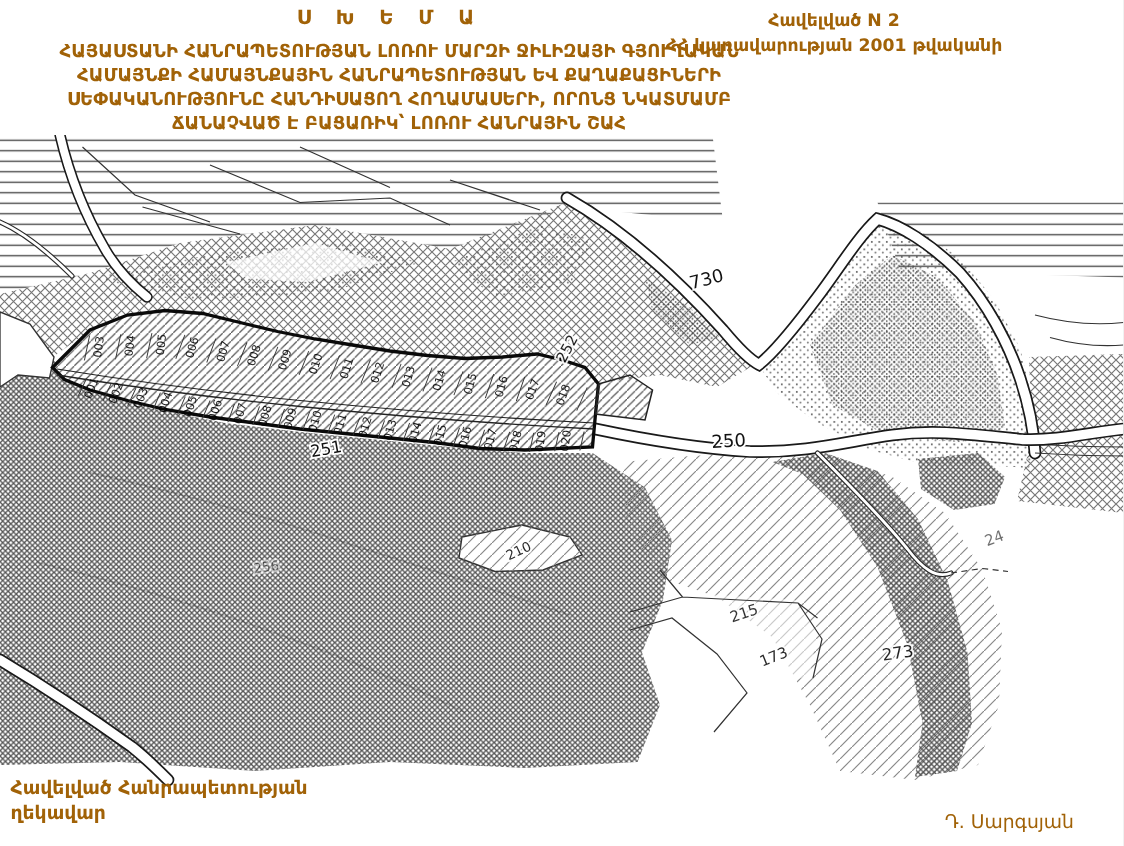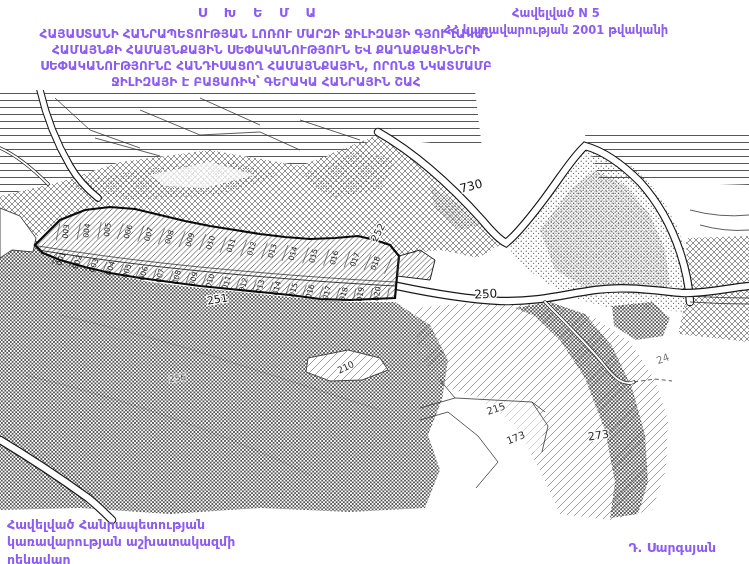--- a/index.html
+++ b/index.html
@@ -1,51 +1,51 @@
 <!DOCTYPE html>
 <html><head>
 <meta charset="utf-8">
 <style>
   html,body{margin:0;padding:0;background:#e8e8e8;}
   .page{position:relative;width:749px;height:564px;background:#ffffff;
-        font-family:"DejaVu Sans",sans-serif;color:#8b5cf6;overflow:hidden;}
+        font-family:"DejaVu Sans",sans-serif;color:#a16207;overflow:hidden;}
   .hdr{position:absolute;font-weight:bold;text-align:center;}
   #scheme-title{top:5px;left:0;width:520px;font-size:13px;letter-spacing:6px;}
   #appendix{top:5px;left:425px;width:262px;font-size:11.5px;line-height:1.45;}
   #main-title{top:26px;left:5px;width:522px;font-size:12px;line-height:1.34;}
   #office-block{position:absolute;top:516px;left:7px;font-weight:bold;font-size:12.5px;line-height:1.38;}
-  #signature{position:absolute;top:540px;left:430px;width:286px;text-align:right;font-weight:bold;font-size:12.5px;}
+  #signature{position:absolute;top:540px;left:430px;width:286px;text-align:right;font-weight:normal;font-size:12.5px;}
   #map{position:absolute;top:90px;left:0;}
   .road-casing{fill:none;stroke:#1a1a1a;stroke-width:8.5;stroke-linecap:round;}
   .road-fill{fill:none;stroke:#ffffff;stroke-width:6.2;stroke-linecap:round;}
   .road2-casing{fill:none;stroke:#2a2a2a;stroke-width:3.4;stroke-linecap:round;}
   .road2-fill{fill:none;stroke:#ffffff;stroke-width:1.9;stroke-linecap:round;}
   .thin{fill:none;stroke:#333;stroke-width:0.8;}
   .contour{fill:none;stroke:#222;stroke-width:0.9;}
   .map-label{font-family:"DejaVu Sans",sans-serif;fill:#111;paint-order:stroke;
              stroke:#fff;stroke-width:2.5px;font-weight:normal;}
   .parcel-num{font-family:"DejaVu Sans",sans-serif;fill:#000;opacity:.88;}
 </style>
 </head>
 <body>
 
 <div class="page">
 
   <div id="scheme-title" class="hdr">Ս Խ Ե Մ Ա</div>
 
   <div id="appendix" class="hdr">
-    <div>Հավելված N 5</div>
+    <div>Հավելված N 2</div>
     <div>ՀՀ կառավարության 2001 թվականի</div>
   </div>
 
   <div id="main-title" class="hdr">
     <div>ՀԱՅԱՍՏԱՆԻ ՀԱՆՐԱՊԵՏՈՒԹՅԱՆ ԼՈՌՈՒ ՄԱՐԶԻ ՋԻԼԻԶԱՅԻ ԳՅՈՒՂԱԿԱՆ</div>
-    <div>ՀԱՄԱՅՆՔԻ ՀԱՄԱՅՆՔԱՅԻՆ ՍԵՓԱԿԱՆՈՒԹՅՈՒՆ ԵՎ ՔԱՂԱՔԱՑԻՆԵՐԻ</div>
-    <div>ՍԵՓԱԿԱՆՈՒԹՅՈՒՆԸ ՀԱՆԴԻՍԱՑՈՂ ՀԱՄԱՅՆՔԱՅԻՆ, ՈՐՈՆՑ ՆԿԱՏՄԱՄԲ</div>
-    <div>ՋԻԼԻԶԱՅԻ Է ԲԱՑԱՌԻԿ՝ ԳԵՐԱԿԱ ՀԱՆՐԱՅԻՆ ՇԱՀ</div>
+    <div>ՀԱՄԱՅՆՔԻ ՀԱՄԱՅՆՔԱՅԻՆ ՀԱՆՐԱՊԵՏՈՒԹՅԱՆ ԵՎ ՔԱՂԱՔԱՑԻՆԵՐԻ</div>
+    <div>ՍԵՓԱԿԱՆՈՒԹՅՈՒՆԸ ՀԱՆԴԻՍԱՑՈՂ ՀՈՂԱՄԱՍԵՐԻ, ՈՐՈՆՑ ՆԿԱՏՄԱՄԲ</div>
+    <div>ՃԱՆԱՉՎԱԾ Է ԲԱՑԱՌԻԿ՝ ԼՈՌՈՒ ՀԱՆՐԱՅԻՆ ՇԱՀ</div>
   </div>
 
   <svg id="map" width="749" height="436" viewBox="0 0 749 436">
     <defs>
       <pattern id="hl" width="8" height="7" patternUnits="userSpaceOnUse">
         <path d="M0,3.5 H8" stroke="#444" stroke-width="0.9"></path>
       </pattern>
       <pattern id="cr" width="6" height="6" patternUnits="userSpaceOnUse">
         <path d="M0,6 L6,0 M0,0 L6,6" stroke="#777" stroke-width="0.8"></path>
       </pattern>
@@ -227,18 +227,17 @@
         <text x="0" y="0" transform="translate(178,291) rotate(-8)" font-size="9" text-anchor="middle" opacity="0.5" class="map-label">256</text>
         <text x="0" y="0" transform="translate(497,322) rotate(-18)" font-size="10" text-anchor="middle" opacity="0.85" class="map-label">215</text>
         <text x="0" y="0" transform="translate(517,351) rotate(-22)" font-size="10" text-anchor="middle" opacity="0.9" class="map-label">173</text>
         <text x="0" y="0" transform="translate(599,349) rotate(-8)" font-size="11" text-anchor="middle" opacity="0.9" class="map-label">273</text>
         <text x="0" y="0" transform="translate(664,272) rotate(-20)" font-size="10" text-anchor="middle" opacity="0.6" class="map-label">24</text>
       </g>
   </svg>
 
   <div id="office-block">
     <div>Հավելված Հանրապետության</div>
-    <div>կառավարության աշխատակազմի</div>
     <div>ղեկավար</div>
   </div>
   <div id="signature">Դ. Սարգսյան</div>
 
 </div>
 
 </body></html>

